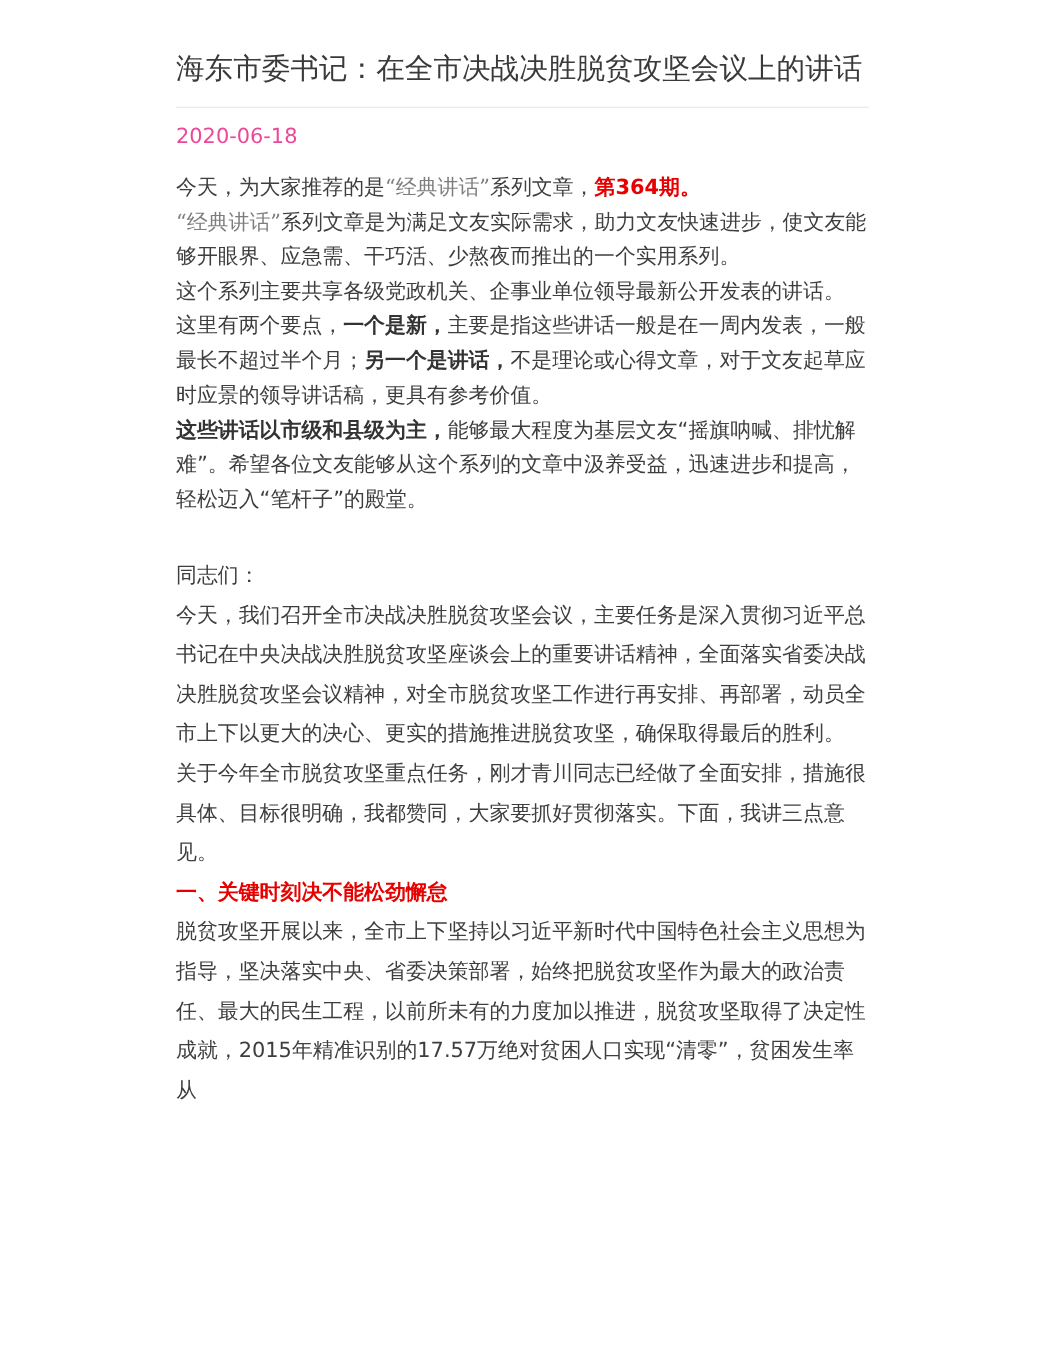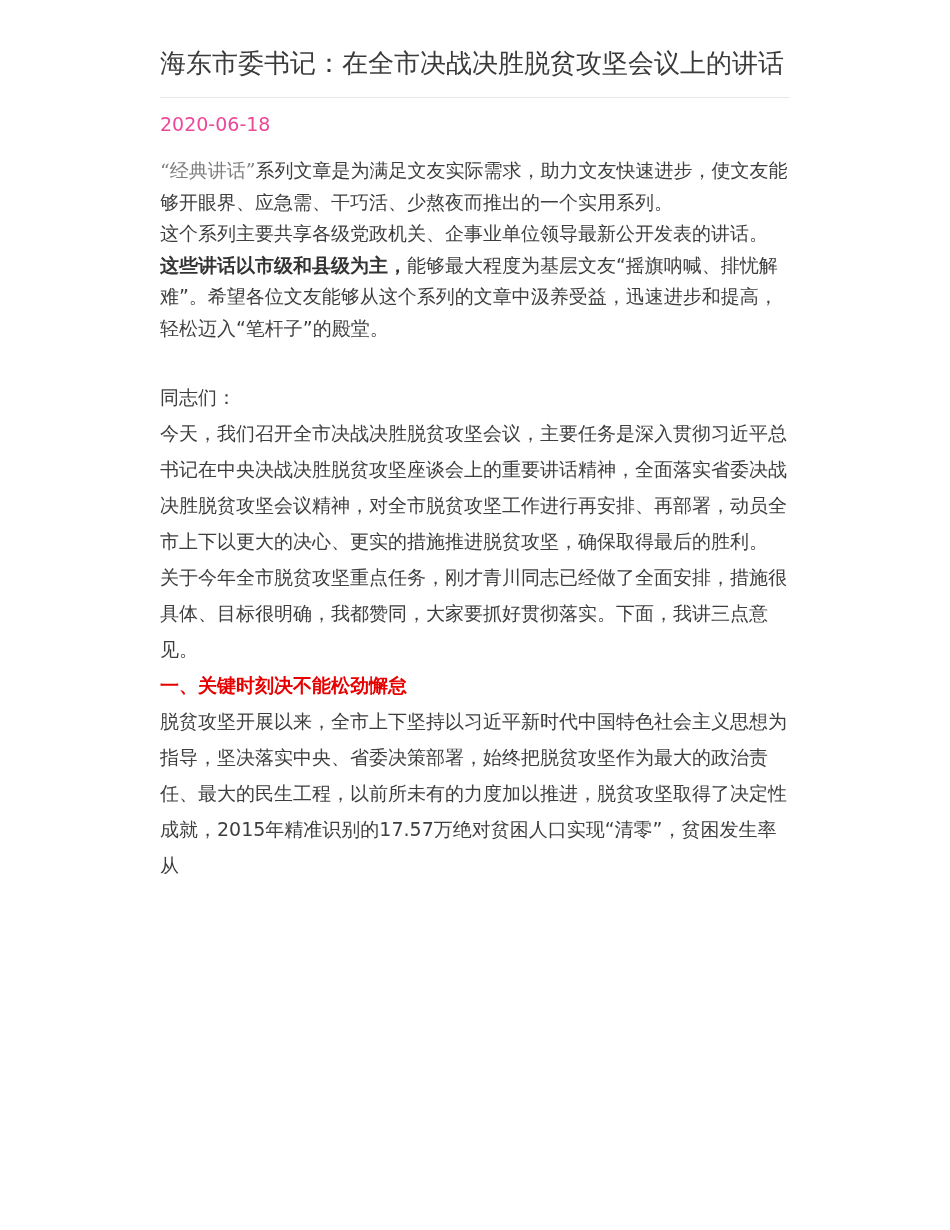--- a/index.html
+++ b/index.html
@@ -48,22 +48,24 @@
 <div class="page">
 
 
   <h1 class="title">海东市委书记：在全市决战决胜脱贫攻坚会议上的讲话</h1>
 
   <hr class="divider">
 
   <div class="date">2020-06-18</div>
 
   <div class="intro">
+    <p><span>今天，为大家推荐的是</span><span class="kai">“经典讲话”</span><span>系列文章，</span><span class="red-bold">第364期。</span></p>
     <p><span class="kai"> “经典讲话”</span><span>系列文章是为满足文友实际需求，助力文友快速进步，使文友能够开眼界、应急需、干巧活、少熬夜而推出的一个实用系列。</span></p>
     <p><span>这个系列主要共享各级党政机关、企事业单位领导最新公开发表的讲话。</span></p>
+    <p><span>这里有两个要点，</span><span class="bold-dark">一个是新，</span><span>主要是指这些讲话一般是在一周内发表，一般最长不超过半个月；</span><span class="bold-dark">另一个是讲话，</span><span>不是理论或心得文章，对于文友起草应时应景的领导讲话稿，更具有参考价值。</span></p>
     <p><span class="bold-dark">这些讲话以市级和县级为主，</span><span>能够最大程度为基层文友“摇旗呐喊、排忧解难”。希望各位文友能够从这个系列的文章中汲养受益，迅速进步和提高，轻松迈入“笔杆子”的殿堂。</span></p>
   </div>
 
 
   <div class="speech">
     <p>同志们：</p>
     <p>今天，我们召开全市决战决胜脱贫攻坚会议，主要任务是深入贯彻习近平总书记在中央决战决胜脱贫攻坚座谈会上的重要讲话精神，全面落实省委决战决胜脱贫攻坚会议精神，对全市脱贫攻坚工作进行再安排、再部署，动员全市上下以更大的决心、更实的措施推进脱贫攻坚，确保取得最后的胜利。</p>
     <p>关于今年全市脱贫攻坚重点任务，刚才青川同志已经做了全面安排，措施很具体、目标很明确，我都赞同，大家要抓好贯彻落实。下面，我讲三点意见。</p>
     <p class="section-heading">一、关键时刻决不能松劲懈怠</p>
     <p>脱贫攻坚开展以来，全市上下坚持以习近平新时代中国特色社会主义思想为指导，坚决落实中央、省委决策部署，始终把脱贫攻坚作为最大的政治责任、最大的民生工程，以前所未有的力度加以推进，脱贫攻坚取得了决定性成就，2015年精准识别的17.57万绝对贫困人口实现“清零”，贫困发生率从</p>

